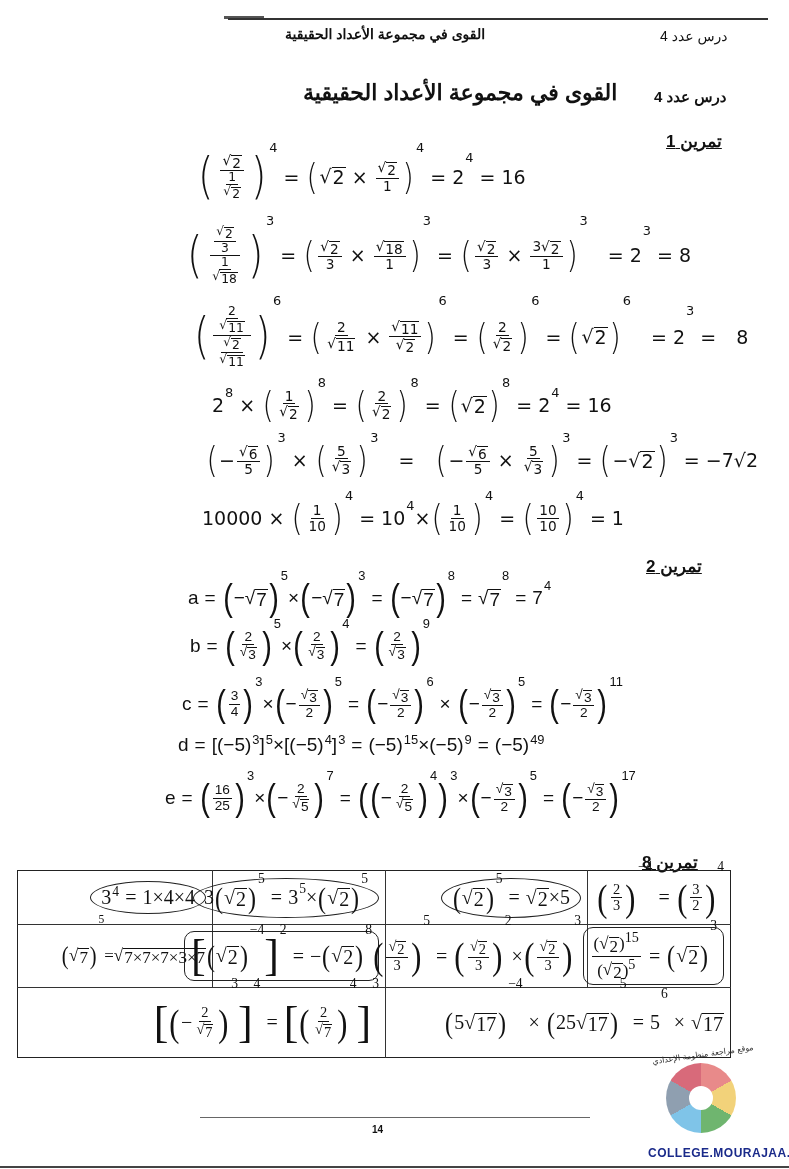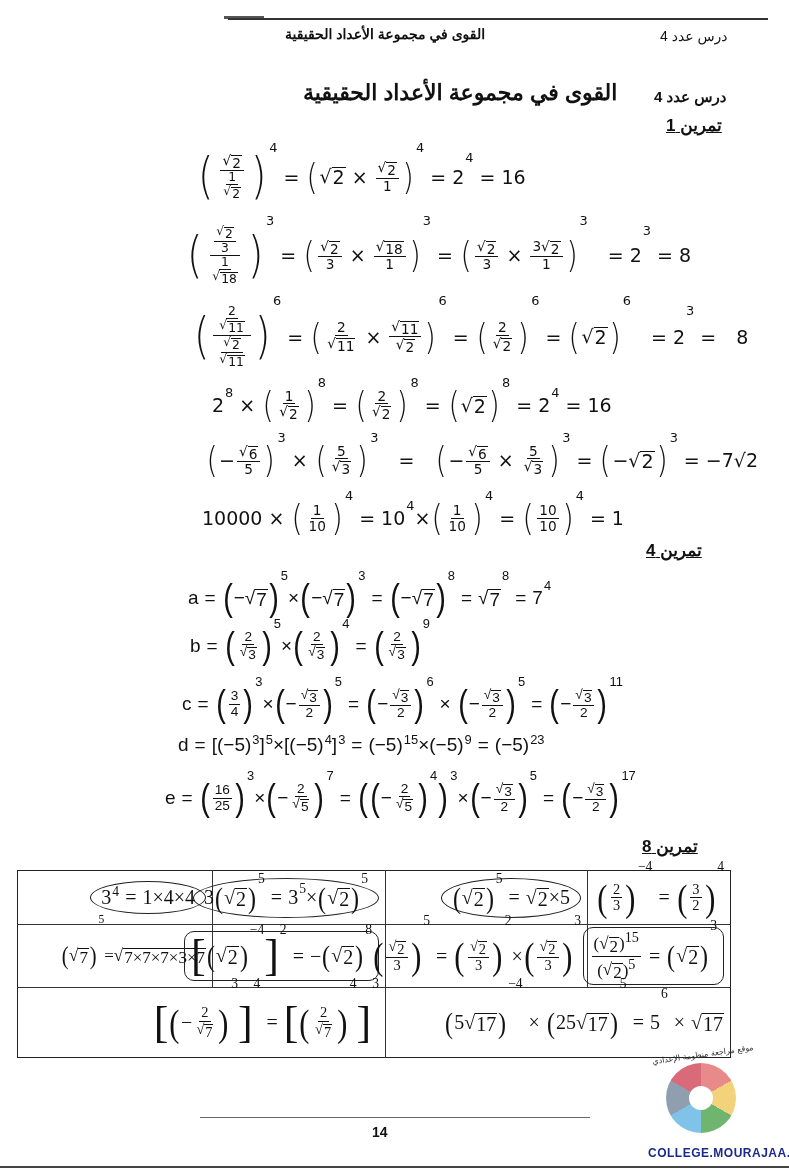--- a/index.html
+++ b/index.html
@@ -5,21 +5,21 @@
   html, body { margin:0; padding:0; background:#ffffff; }
   body { width:789px; height:1169px; position:relative; overflow:hidden;
          font-family:"DejaVu Sans", sans-serif; color:#111; }
   .abs { position:absolute; }
   .topline { left:228px; top:18px; width:540px; height:2px; background:#333; }
   .topline-stub { left:224px; top:16px; width:40px; height:3px; background:#555; }
   .hdr-small { font-family:"Liberation Sans", sans-serif; font-weight:bold; font-size:14px; direction:rtl; }
   .hdr-num { font-family:"Liberation Sans", sans-serif; font-size:14px; direction:rtl; }
   .title-big { font-family:"Liberation Sans", sans-serif; font-weight:bold; font-size:22px; direction:rtl; }
   .title-num { font-family:"Liberation Sans", sans-serif; font-weight:bold; font-size:15px; direction:rtl; }
-  .ex-title { font-family:"Liberation Sans", sans-serif; font-weight:bold; font-size:17px; direction:rtl; text-decoration:underline; }
+  .ex-title { font-family:"Liberation Sans", sans-serif; font-weight:bold; font-size:17px; direction:rtl; text-decoration:underline;margin-top:16px; }
 
   
   .eq { position:absolute; white-space:nowrap; display:flex; align-items:center;
         font-family:"DejaVu Sans", sans-serif; font-size:19px; }
   .frac { display:inline-flex; flex-direction:column; align-items:center; vertical-align:middle;
           margin:0 2px; font-size:0.72em; line-height:1.05; }
   .frac > .num { padding:0 2px; border-bottom:1.2px solid #111; }
   .frac > .den { padding:0 2px; }
   .frac .frac { font-size:0.9em; }
   .paren { font-size:1.9em; font-weight:200; line-height:1; transform:scaleX(0.8); display:inline-block; }
@@ -38,21 +38,21 @@
   .hl { position:absolute; height:1.2px; background:#333; }
   .vl { position:absolute; width:1.2px; background:#333; }
   .cell { position:absolute; display:flex; align-items:center; justify-content:flex-end; padding-right:6px; box-sizing:border-box;
           font-family:"Liberation Serif", serif; font-size:20px; white-space:nowrap; }
   .oval { border:1.3px solid #222; border-radius:50%; padding:4px 10px; display:inline-flex; align-items:center; }
   .rbox { border:1.3px solid #222; border-radius:10px; padding:2px 6px; display:inline-flex; align-items:center; }
   .bracket { font-size:2.2em; font-weight:100; line-height:1; }
 
   .bottomline { left:200px; top:1117px; width:390px; height:1px; background:#666; }
   .bottomline2 { left:0px; top:1166px; width:789px; height:2px; background:#444; }
-  .pagenum { left:372px; top:1124px; font-family:"Liberation Sans", sans-serif; font-weight:bold; font-size:14px; }
+  .pagenum { left:372px; top:1124px; font-family:"Liberation Sans", sans-serif; font-weight:bold; font-size:10px; }
 
   .logo { left:666px; top:1063px; width:70px; height:70px; border-radius:50%;
           background:conic-gradient(#e88a8a 0 60deg,#f2d27a 60deg 120deg,#6fb56f 120deg 180deg,#7fc4e8 180deg 240deg,#8f9fb0 240deg 300deg,#d86a7a 300deg 360deg); }
   .logo-hole { left:689px; top:1086px; width:24px; height:24px; border-radius:50%; background:#fff; }
   .logo-text { left:648px; top:1146px; font-family:"Liberation Sans", sans-serif; font-weight:bold; font-size:12px; color:#1a2a8a; letter-spacing:0.5px; }
   .logo-arc { left:652px; top:1050px; font-family:"DejaVu Sans", sans-serif; font-size:8px; color:#333; direction:rtl; transform:rotate(-8deg); }
 </style>
 </head>
 <body>
 
@@ -368,21 +368,21 @@
   <span class="frac">
       <span class="num">10</span>
       <span class="den">10</span>
     </span>
   <span class="paren">)</span>
     <span class="sup hi">4</span>
   <span class="op">=</span>
     <span>1</span>
 </div>
 
-<div class="abs ex-title" style="left:646px; top:540px;">تمرين 4</div>
+<div class="abs ex-title" style="left:646px; top:540px;">تمرين 2</div>
 
 <div class="eq" style="left:188px; top:580px; font-family:'Liberation Sans',sans-serif;">
   <span>a</span>
     <span class="op">=</span>
   <span class="paren">(</span>
     <span>−</span>
     <span class="rad">
       <span class="rs">√</span>
       <span class="rb">7</span>
     </span>
@@ -539,21 +539,21 @@
     <span class="sup">15</span>
   <span>×</span>
   <span>(</span>
     <span>−5</span>
     <span>)</span>
     <span class="sup">9</span>
   <span class="op">=</span>
   <span>(</span>
     <span>−5</span>
     <span>)</span>
-    <span class="sup">23</span>
+    <span class="sup">49</span>
 </div>
 
 <div class="eq" style="left:165px; top:780px; font-family:'Liberation Sans',sans-serif;">
   <span>e</span>
     <span class="op">=</span>
   <span class="paren">(</span>
     <span class="frac">
       <span class="num">16</span>
       <span class="den">25</span>
     </span>

